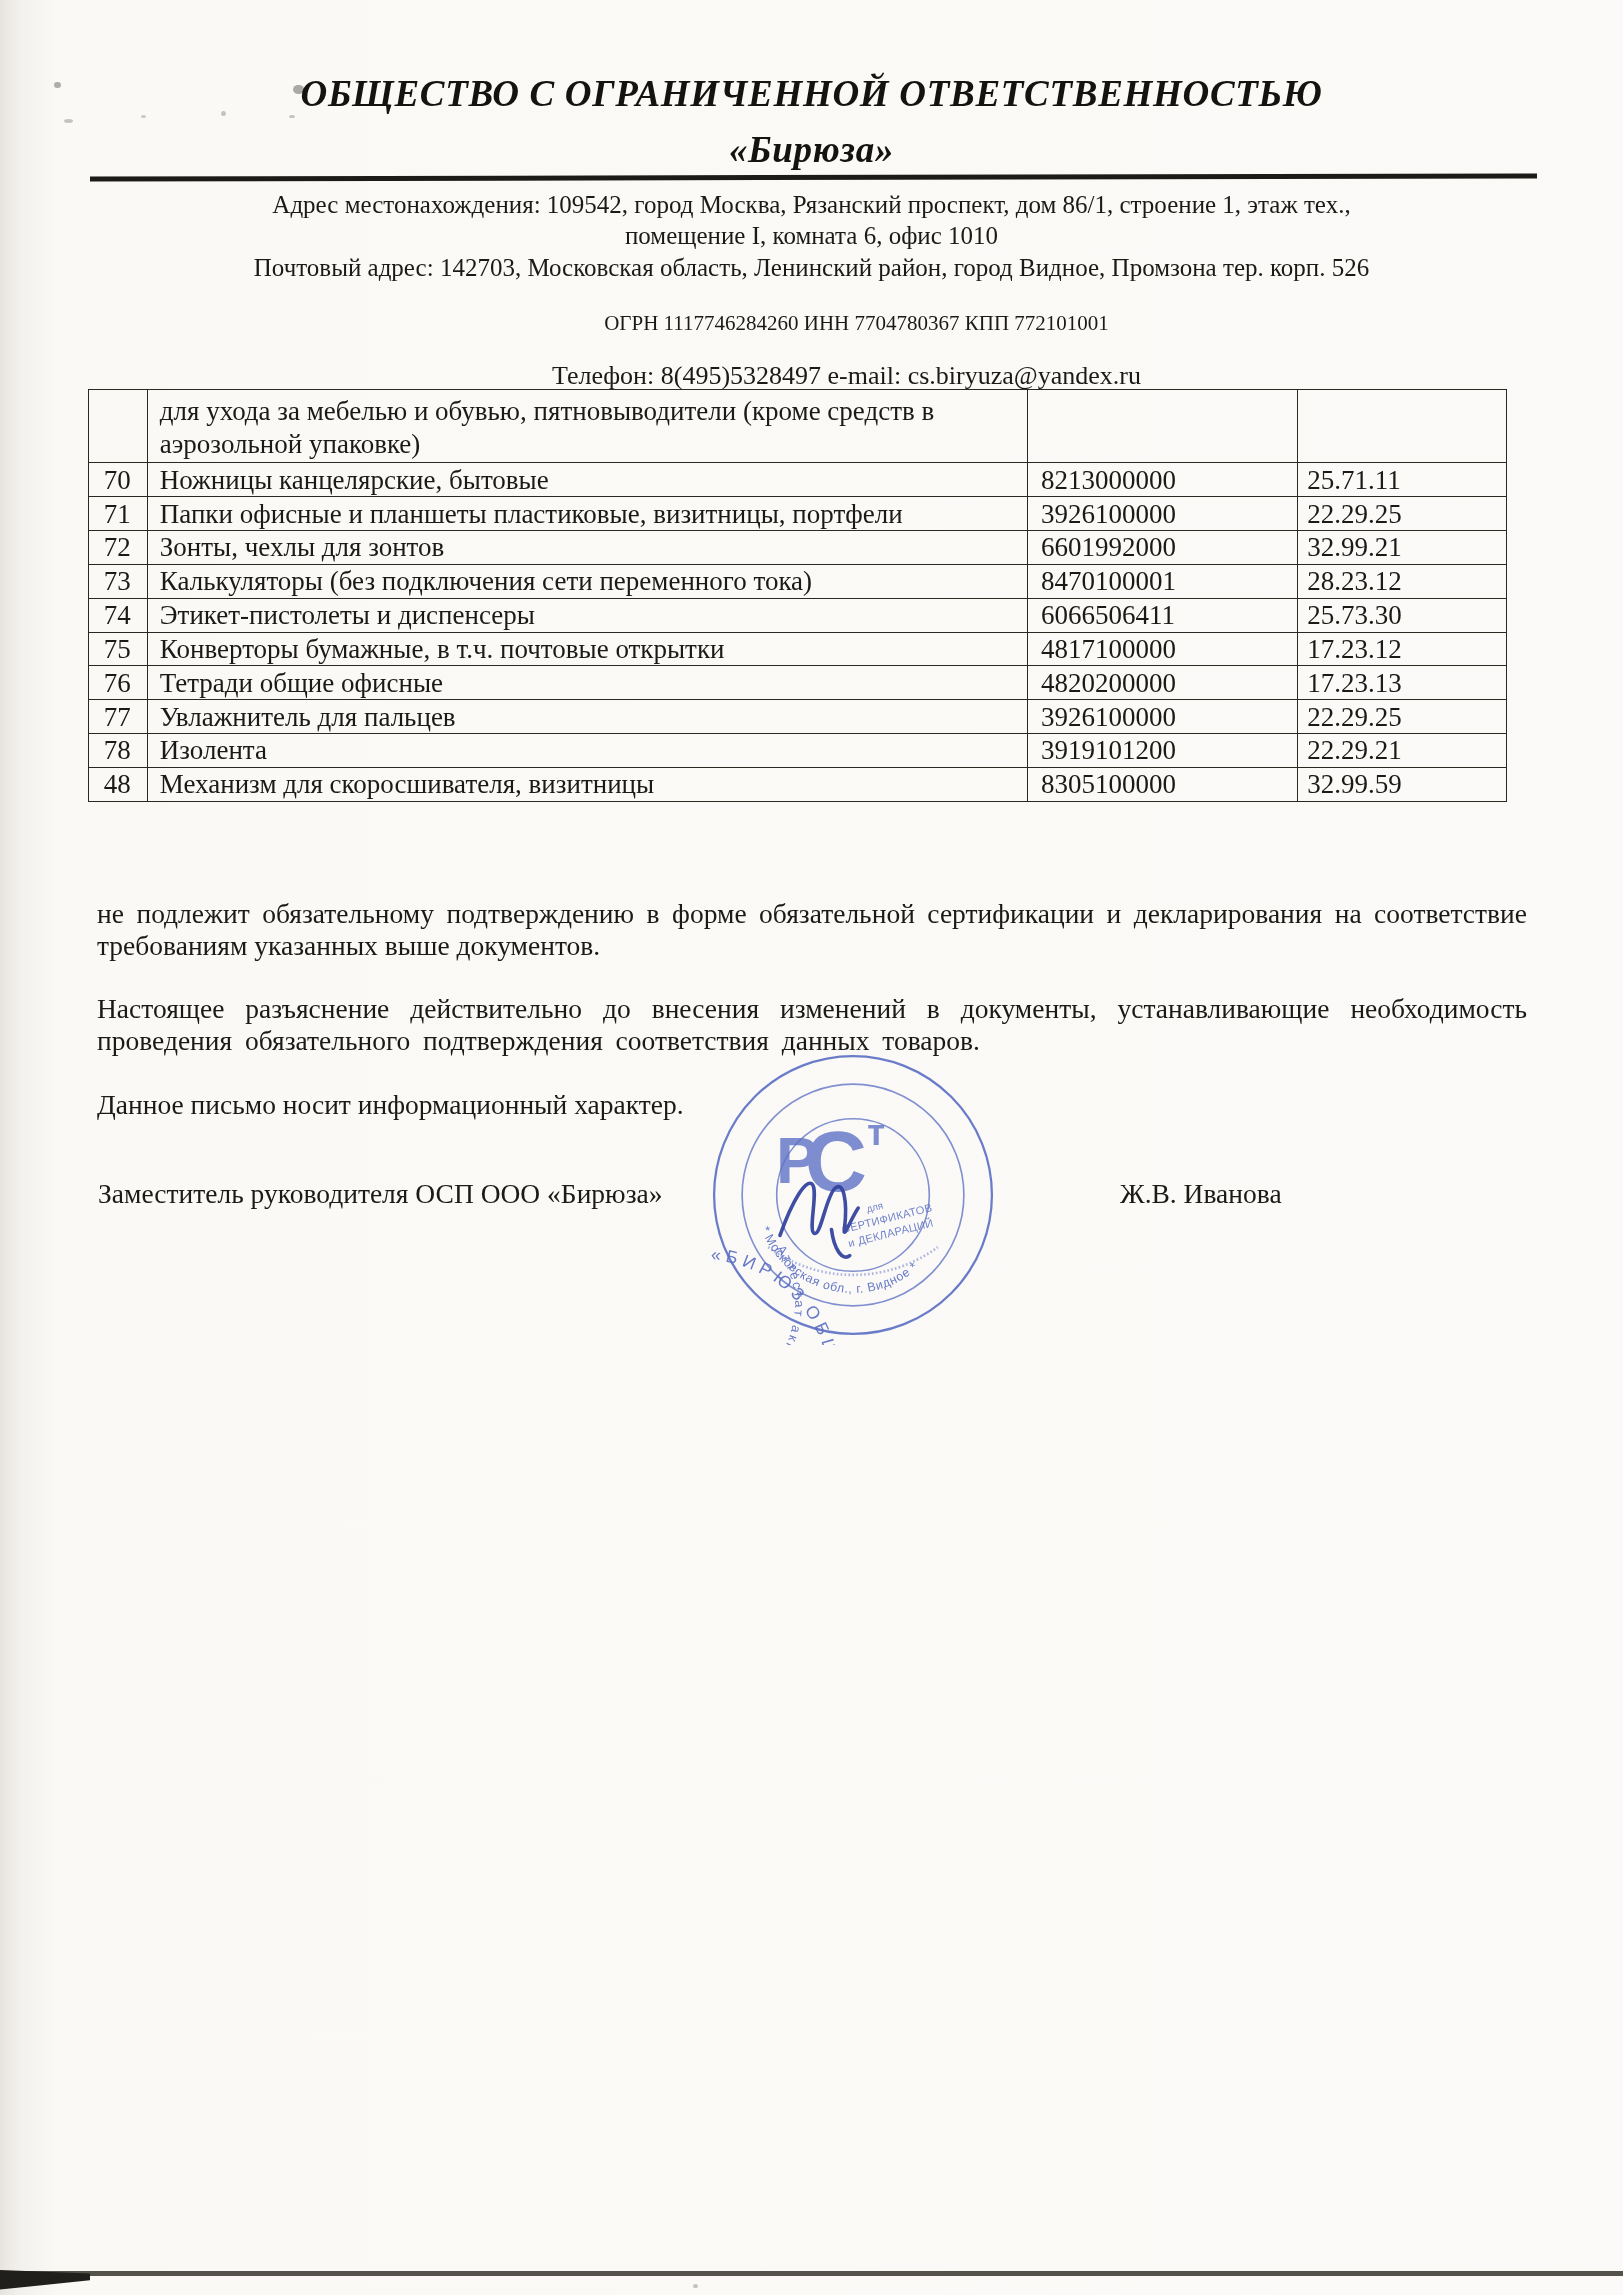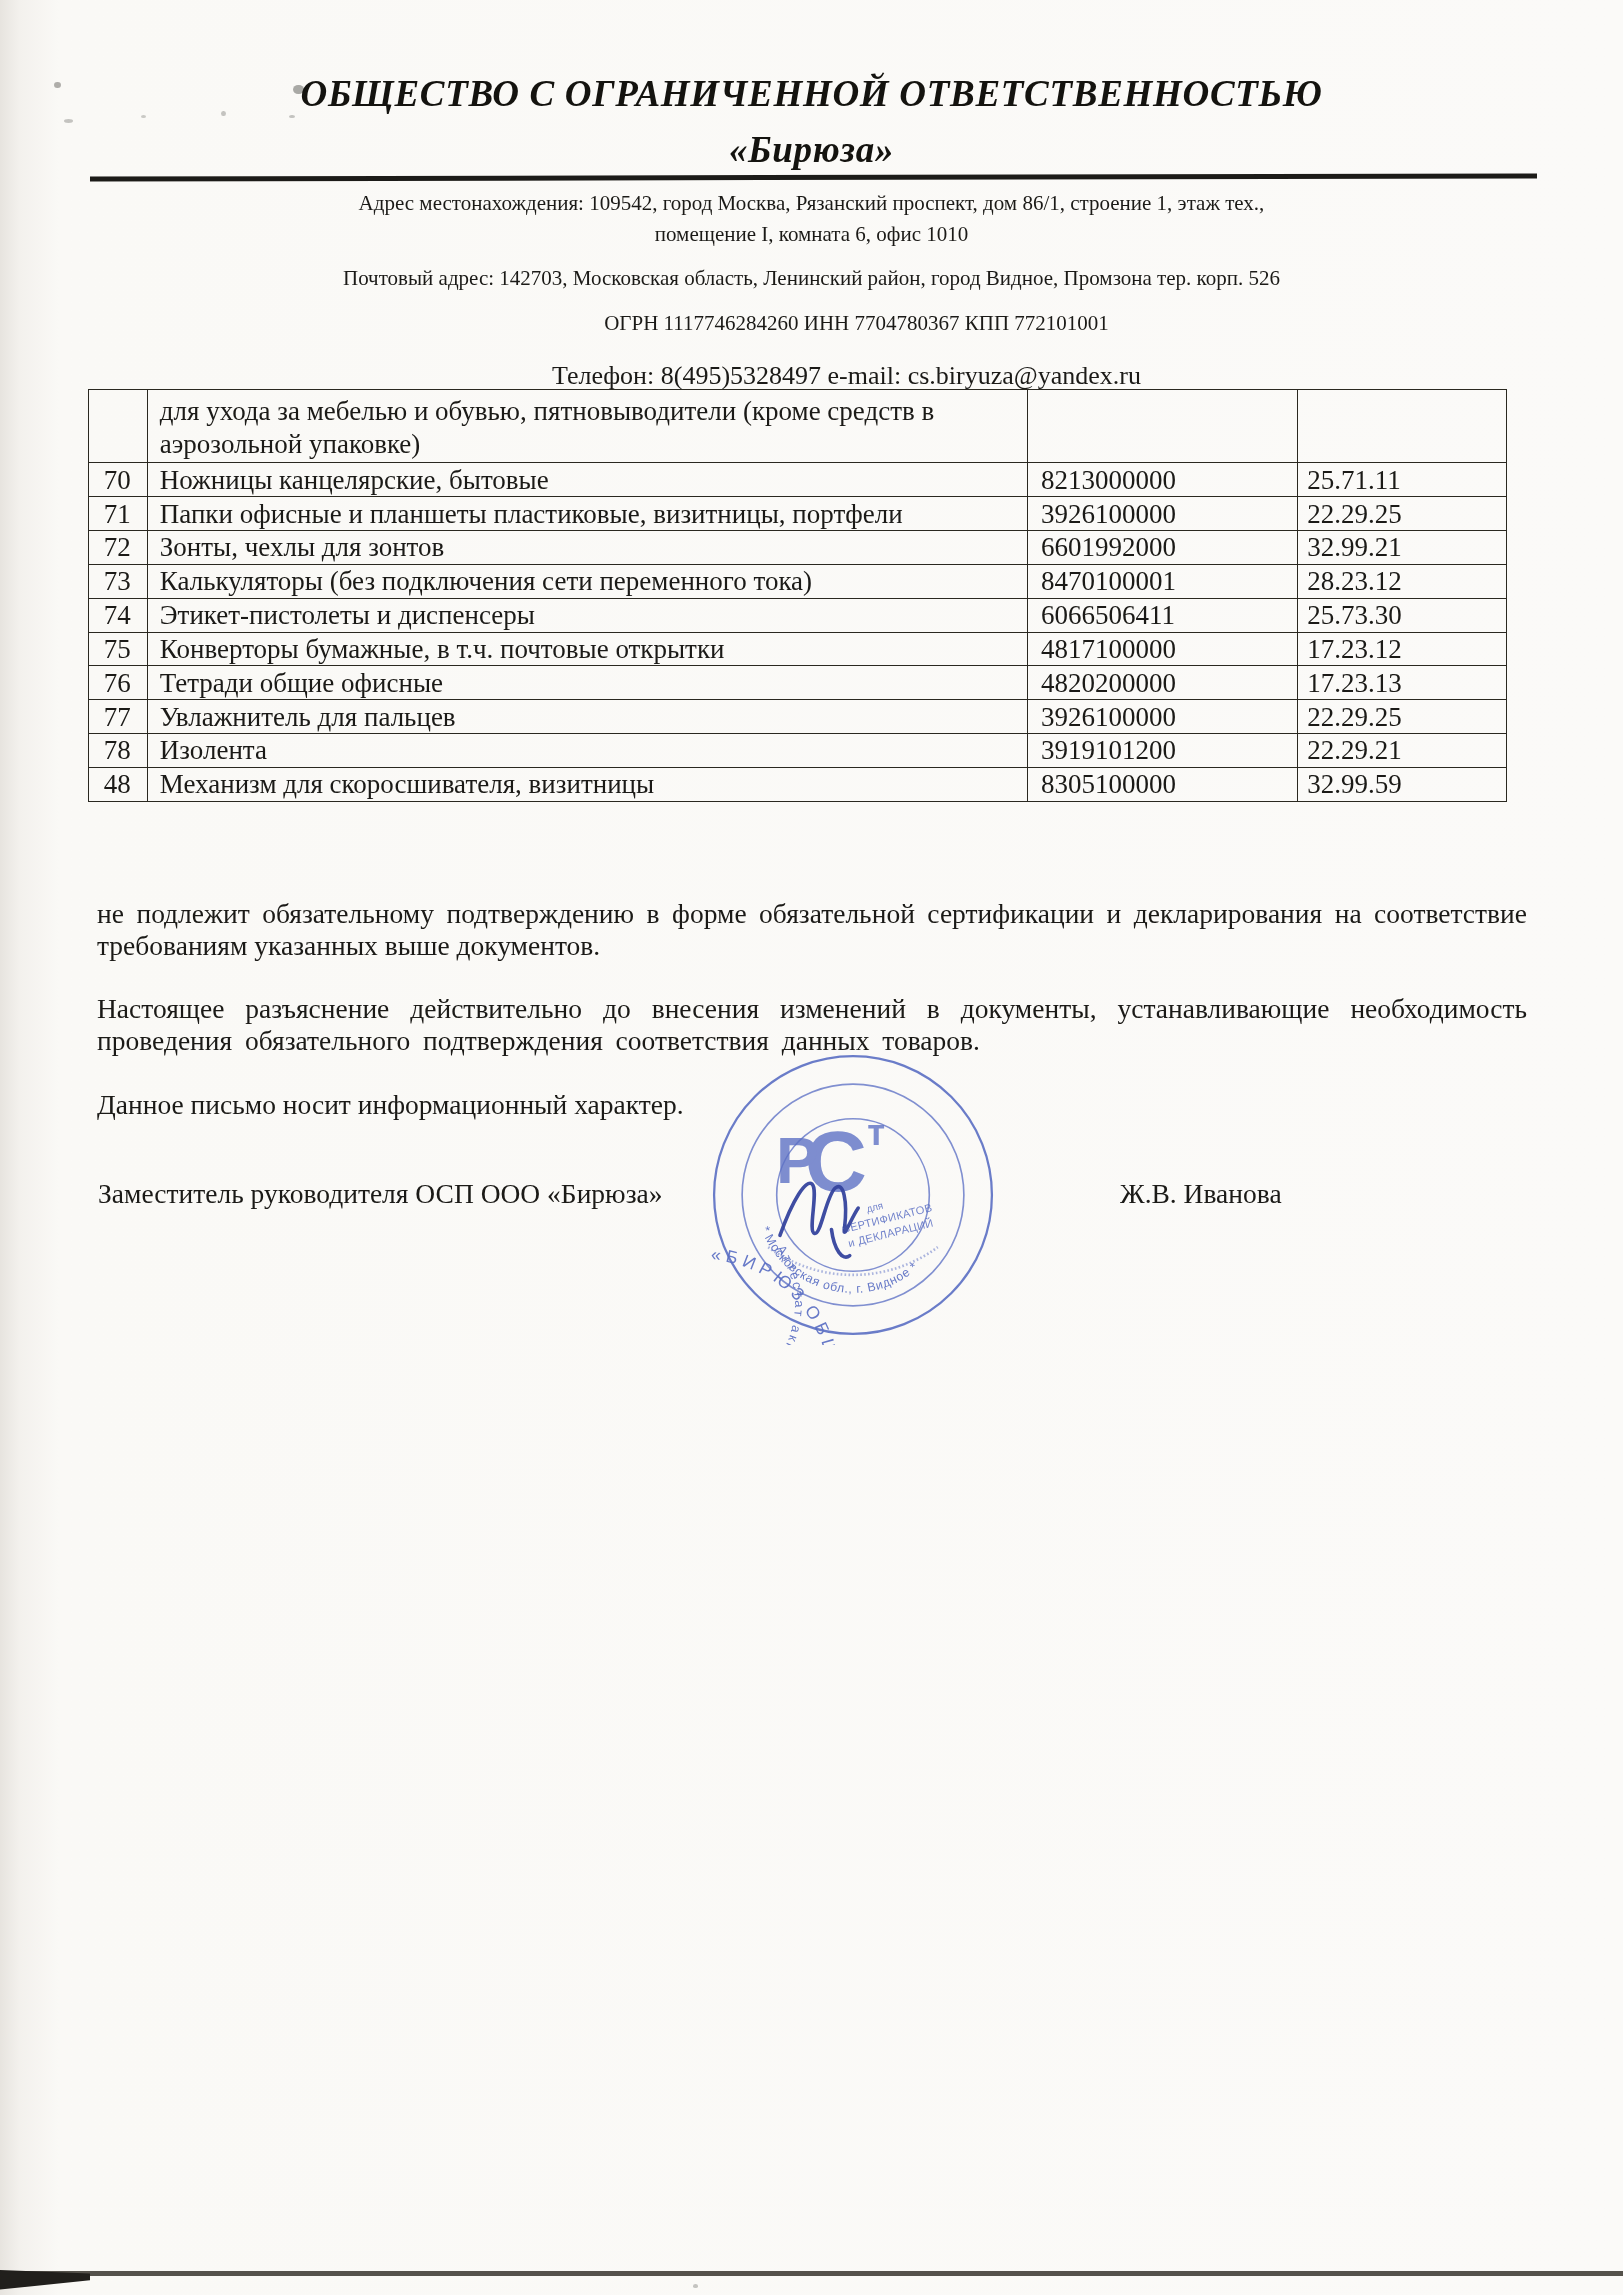--- a/index.html
+++ b/index.html
@@ -12,21 +12,21 @@
     font-family:"Liberation Serif", serif;
     color:#1b1a17;
     overflow:hidden;
   }
   .abs{position:absolute;}
   .center{left:0;width:100%;text-align:center;}
   .speck{position:absolute;background:#8e8d89;border-radius:50%;opacity:.7;}
 
   .title{font-weight:bold;font-style:italic;font-size:37px;letter-spacing:0.7px;color:#14130f;}
   .rule{background:#1c1b18;height:4.6px;transform:rotate(-0.12deg);}
-  .addr{font-size:21px;}
+  .addr{font-size:25px;}
   .reg{font-size:21px;margin-left:45px;}
   .phone{font-size:26px;}
 
   table.goods{
     border-collapse:collapse;
     width:1418px;
     table-layout:fixed;
     font-size:27px;
   }
   table.goods td{
@@ -74,21 +74,21 @@
   <div class="speck" style="left:221px;top:111px;width:4.6px;height:5.2px;opacity:.5;"></div>
   <div class="speck" style="left:293px;top:85px;width:10.5px;height:9.2px;opacity:.75;"></div>
   <div class="speck" style="left:289px;top:115px;width:5.9px;height:3.3px;opacity:.5;"></div>
 
   <div class="abs center title" style="top:72px;">ОБЩЕСТВО С ОГРАНИЧЕННОЙ ОТВЕТСТВЕННОСТЬЮ</div>
   <div class="abs center title" style="top:128px;">«Бирюза»</div>
   <div class="abs rule" style="top:175px;left:90px;width:1447px;"></div>
 
   <div class="abs center addr" style="top:191px;">Адрес местонахождения: 109542, город Москва, Рязанский проспект, дом 86/1, строение 1, этаж тех.,</div>
   <div class="abs center addr" style="top:222px;">помещение I, комната 6, офис 1010</div>
-  <div class="abs center addr" style="top:254px;margin-top:12px;">Почтовый адрес: 142703, Московская область, Ленинский район, город Видное, Промзона тер. корп. 526</div>
+  <div class="abs center addr" style="top:254px;">Почтовый адрес: 142703, Московская область, Ленинский район, город Видное, Промзона тер. корп. 526</div>
 
   <div class="abs center reg" style="top:311px;">ОГРН 1117746284260 ИНН 7704780367 КПП 772101001</div>
   <div class="abs center phone" style="top:361px;padding-left:35px;">Телефон: 8(495)5328497 e-mail: cs.biryuza@yandex.ru</div>
 
   <div class="abs" style="top:389px;left:88px;">
     <table class="goods">
       <colgroup>
         <col style="width:59px">
           <col style="width:880px">
           <col style="width:270px">

